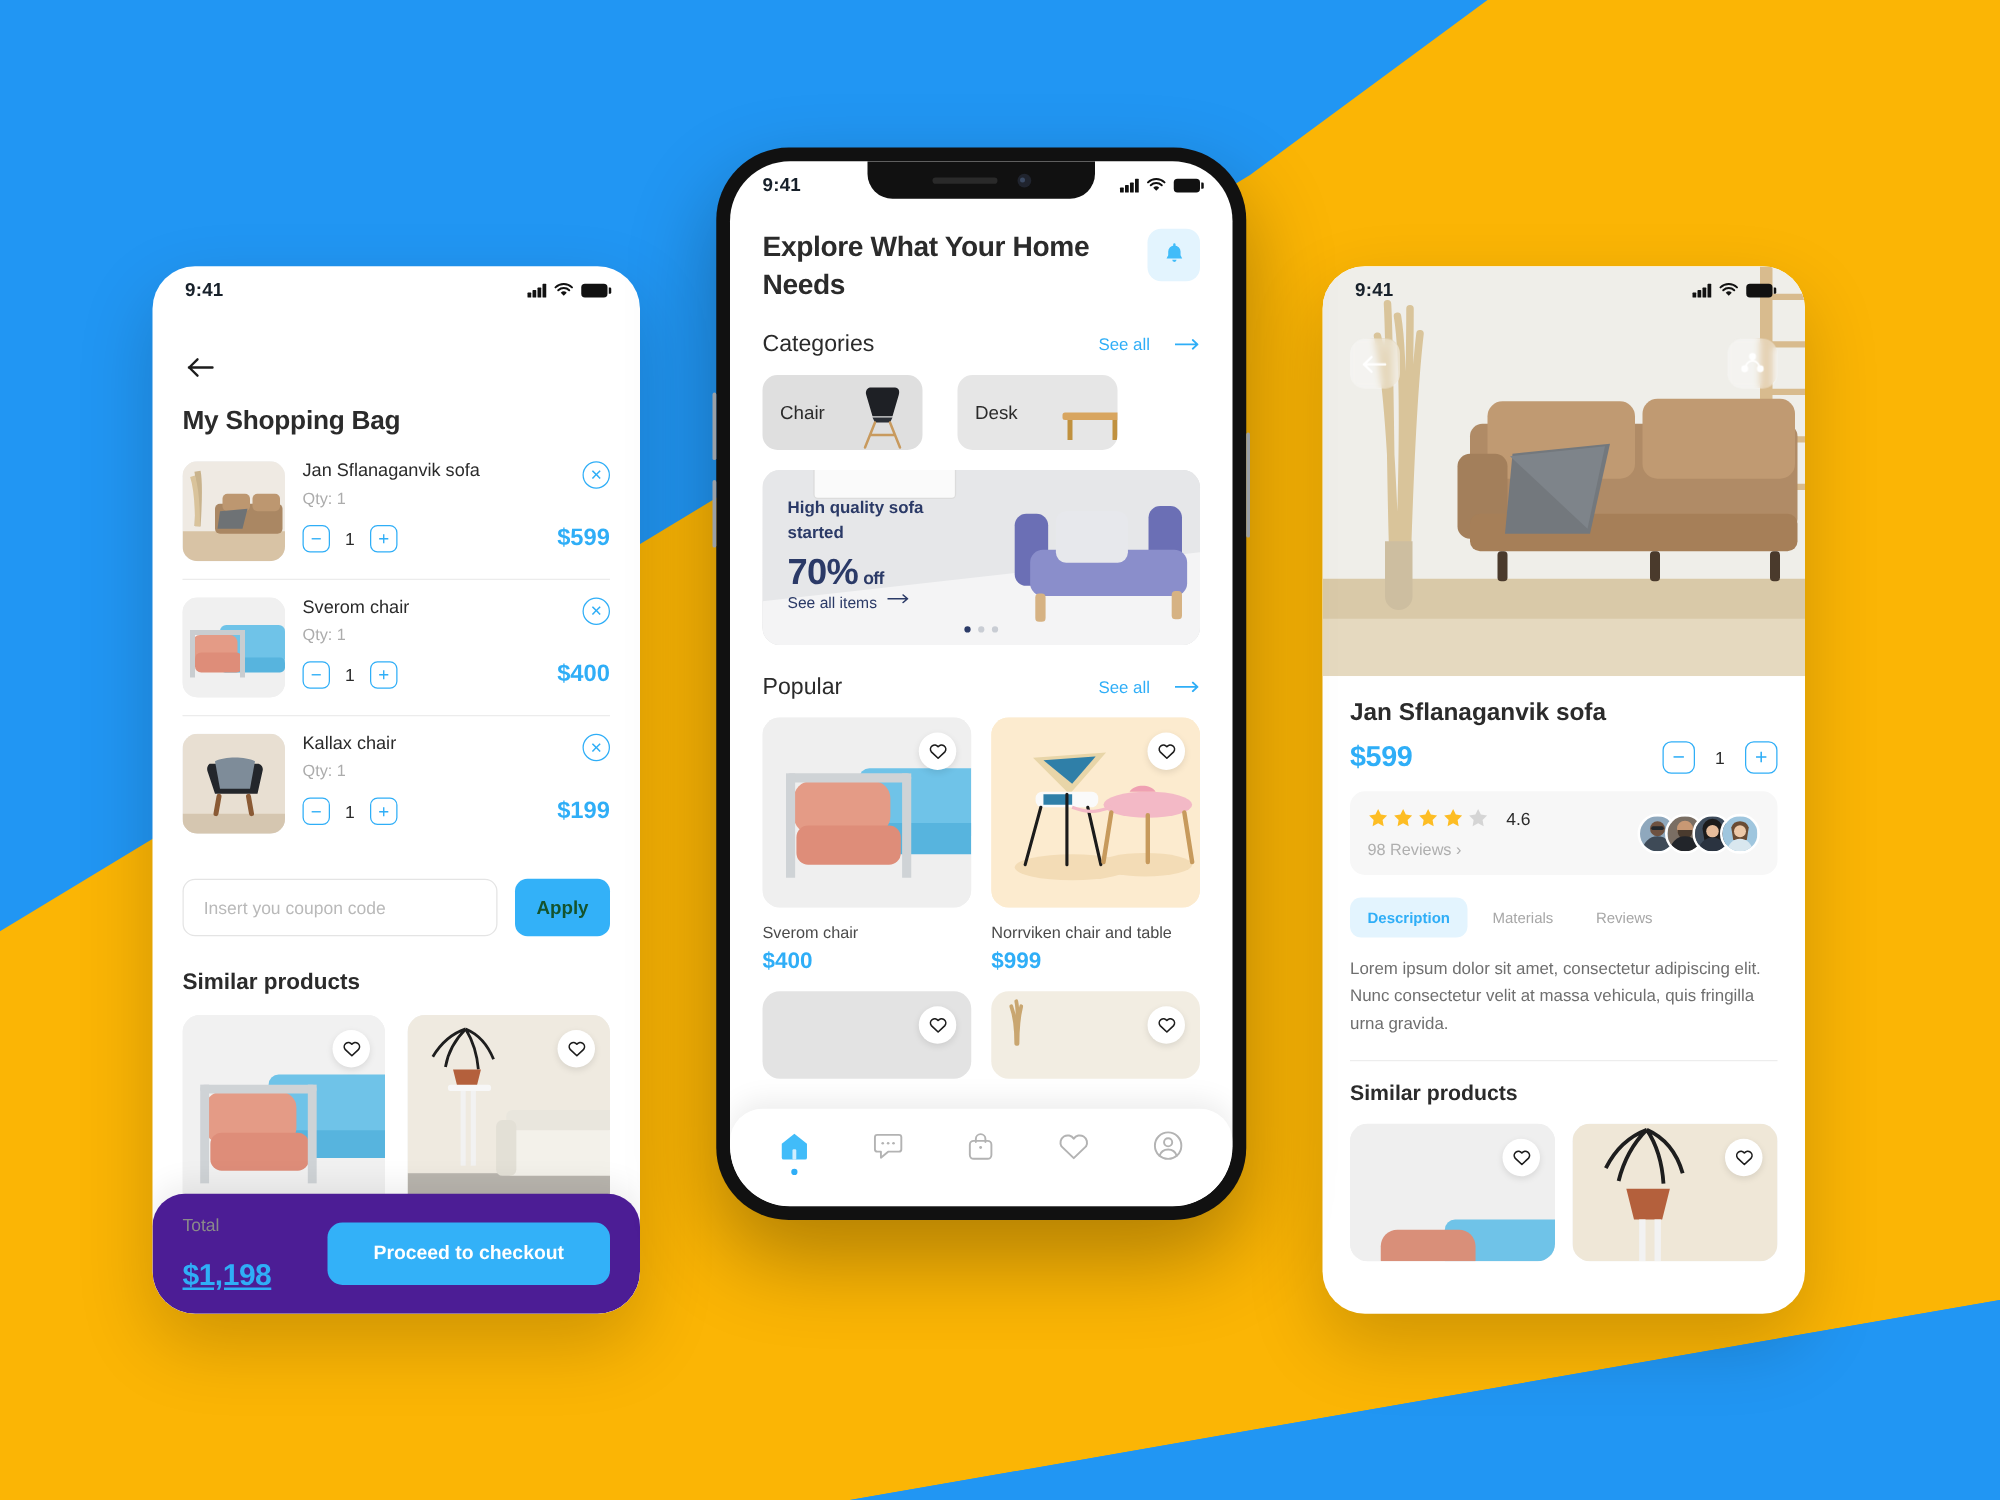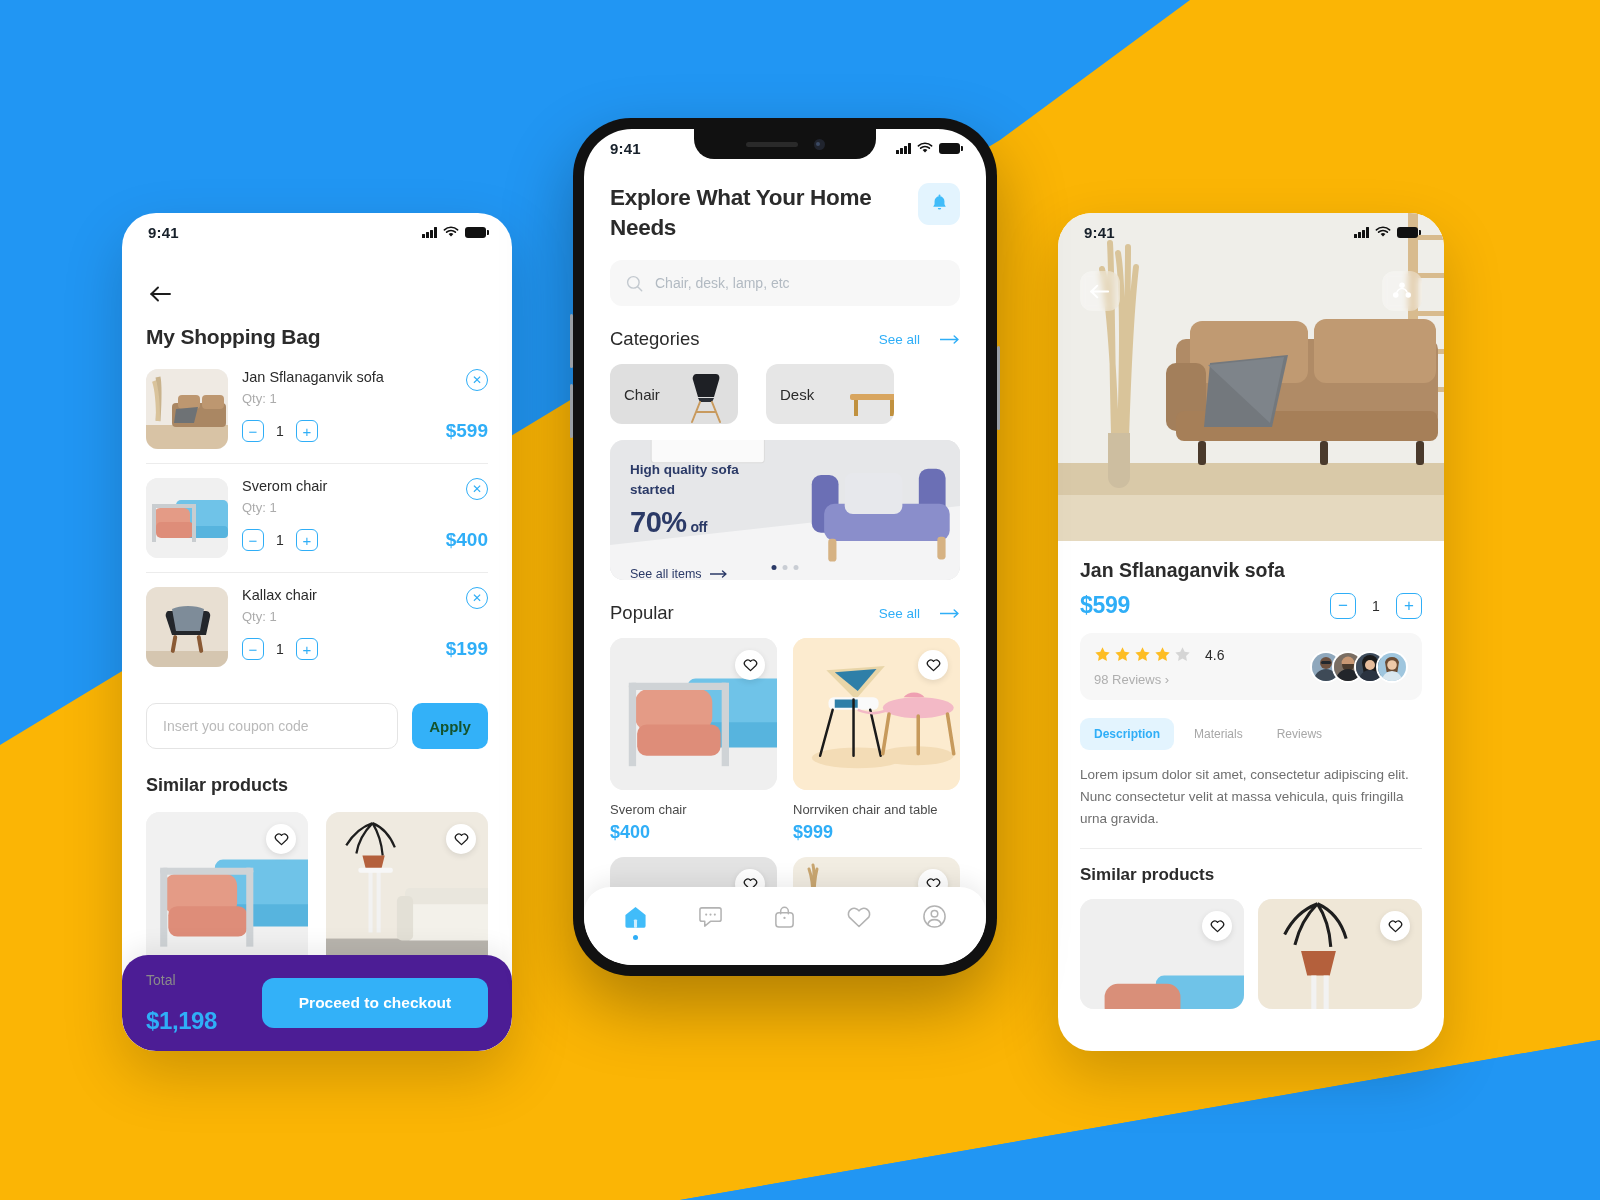--- a/index.html
+++ b/index.html
@@ -88,21 +88,21 @@
     background:#fff; display:flex;align-items:center;justify-content:center; cursor:pointer;
     box-shadow:0 2px 6px rgba(0,0,0,.10);
   }
   .cart-footer {
     position:absolute; left:0; right:0; bottom:0; height: 96px;
     background:#4c1d95; border-radius: 26px 26px 34px 34px;
     box-shadow: 0 -8px 24px rgba(0,0,0,.07);
     display:flex; align-items:center; padding: 0 24px; gap:18px;
   }
   .total-lbl { font-size:14px; color:#8A8A8A; }
-  .total-val { font-size:24px; font-weight:700; color:#2FAEF7; margin-top:19px; letter-spacing:-.4px;}
+  .total-val { font-size:24px; font-weight:700; color:#2FAEF7; margin-top:19px; letter-spacing:-.4px;text-decoration:underline;}
   .checkout-btn {
     margin-left:auto; flex:1; max-width: 226px; height:50px; border:none; border-radius:12px;
     background:#33B1F8; color:#fff; font-size:15.5px; font-weight:700; cursor:pointer;
     font-family:"Liberation Sans",sans-serif;
   }
 
   
   #phone-device {
     position:absolute; left: 573px; top: 118px; width: 424px; height: 858px;
     background:#111; border-radius: 58px; z-index: 6;
@@ -148,21 +148,21 @@
     font-size: 15px; color:#2B2B2B; cursor:pointer;
   }
   .promo {
     margin-top: 16px; height: 140px; border-radius: 14px; overflow:hidden; position:relative;
     background: linear-gradient(160deg,#EDEDED 0%,#DCDCDC 60%,#E8E8E8 100%);
   }
   .promo-txt { position:absolute; left:20px; top:20px; z-index:2; }
   .promo-l1 { font-size:13.5px; font-weight:700; color:#2B3A67; line-height:1.45; }
   .promo-pct { font-size:29px; font-weight:800; color:#2B3A67; margin-top:6px; letter-spacing:-.5px;}
   .promo-pct small{ font-size:14px; font-weight:600; margin-left:4px;}
-  .promo-link { display:flex;align-items:center;gap:8px;font-size:12.5px;color:#2B3A67;margin-top:28px;font-weight:500;cursor:pointer;}
+  .promo-link { display:flex;gap:8px;font-size:12.5px;color:#2B3A67;margin-top:0;font-weight:500;cursor:pointer;}
   .dots { position:absolute; left:50%; transform:translateX(-50%); bottom:10px; display:flex; gap:6px; z-index:2;}
   .dots i { width:5px;height:5px;border-radius:50%;background:#C9CDD4;display:block;}
   .dots i.on{ background:#2B3A67; }
   .pop-grid { display:flex; gap:16px; margin-top: 14px; }
   .pop-card { flex:1; }
   .pop-img { height: 152px; border-radius: 14px; position:relative; overflow:hidden; }
   .pop-name { font-size:13px; color:#4A4A4A; margin-top:12px; }
   .pop-price { font-size:18px; font-weight:700; color:#2FAEF7; margin-top:5px; }
   .pop-grid2 { display:flex; gap:16px; margin-top: 14px; }
   .pop-img2 { flex:1; height: 70px; border-radius: 14px; position:relative; overflow:hidden;}
@@ -429,27 +429,20 @@
         <div class="home-title">Explore What Your Home Needs</div>
         <div class="bell-btn">
           <svg width="19" height="20" viewBox="0 0 20 21">
             <path d="M10 2.4a5.2 5.2 0 0 0-5.2 5.2v3.2L3.4 13.4h13.2l-1.4-2.6V7.6A5.2 5.2 0 0 0 10 2.4Z" fill="#41BCF9"></path>
             <rect x="9" y="0.6" width="2" height="2.6" rx="1" fill="#41BCF9"></rect>
             <path d="M8.2 14.6h3.6a1.8 1.8 0 1 1-3.6 0Z" fill="#41BCF9"></path>
           </svg>
         </div>
       </div>
 
-      <div class="search-box">
-        <svg width="17" height="17" viewBox="0 0 18 18">
-          <circle cx="7.8" cy="7.8" r="6.1" fill="none" stroke="#C3C9CF" stroke-width="1.5"></circle>
-          <path d="M12.4 12.4 16.6 16.6" stroke="#C3C9CF" stroke-width="1.5" stroke-linecap="round"></path>
-        </svg>
-        <span class="search-ph">Chair, desk, lamp, etc</span>
-      </div>
 
       <div class="sec-head">
         <span class="sec-title">Categories</span>
         <span class="see-all">
           <span>See all</span>
           <svg width="20" height="9" viewBox="0 0 20 9">
             <path d="M0 4.5h18M14.2 1 18 4.5 14.2 8" stroke="#2FAEF7" stroke-width="1.4" fill="none" stroke-linecap="round" stroke-linejoin="round"></path>
           </svg>
         </span>
       </div>

